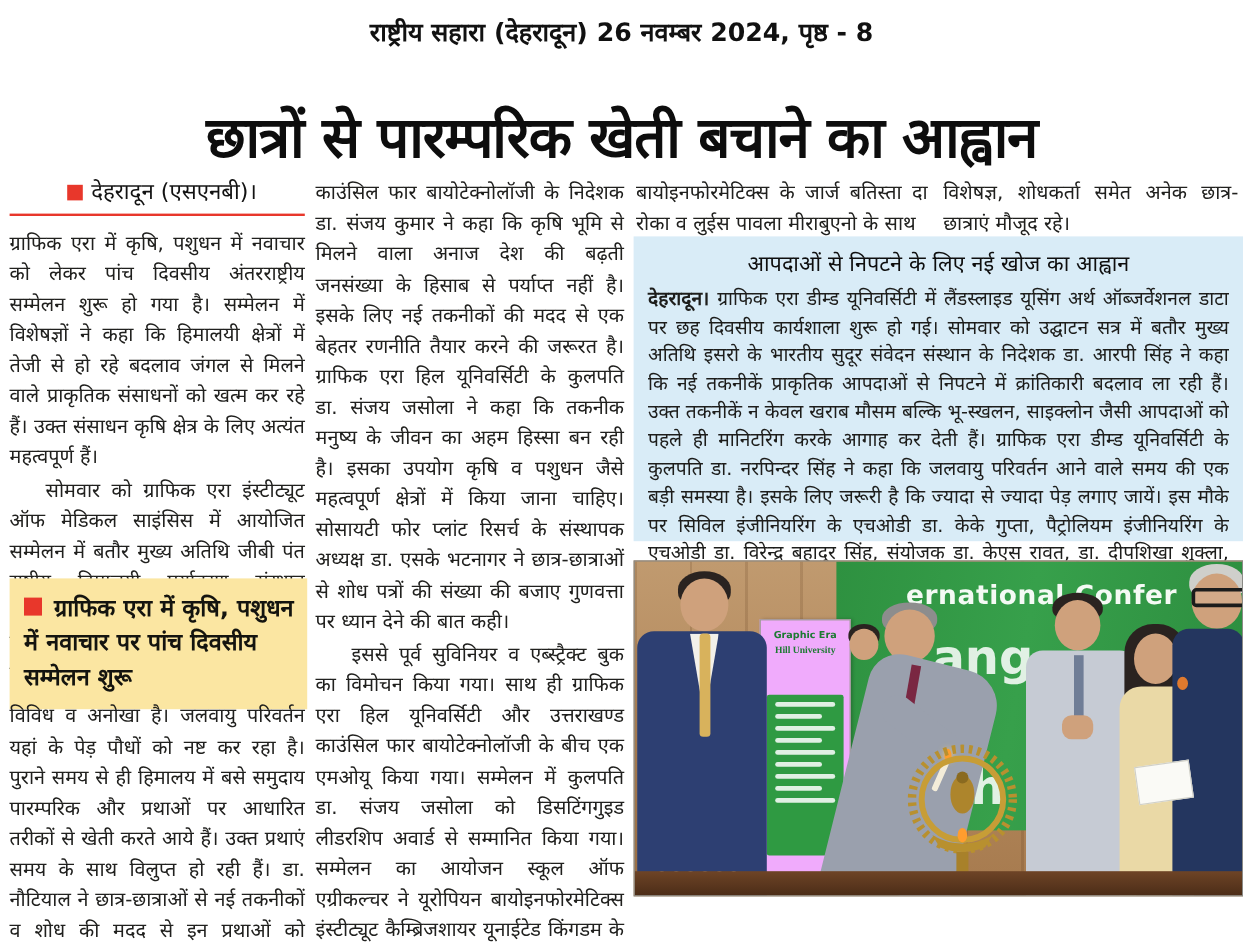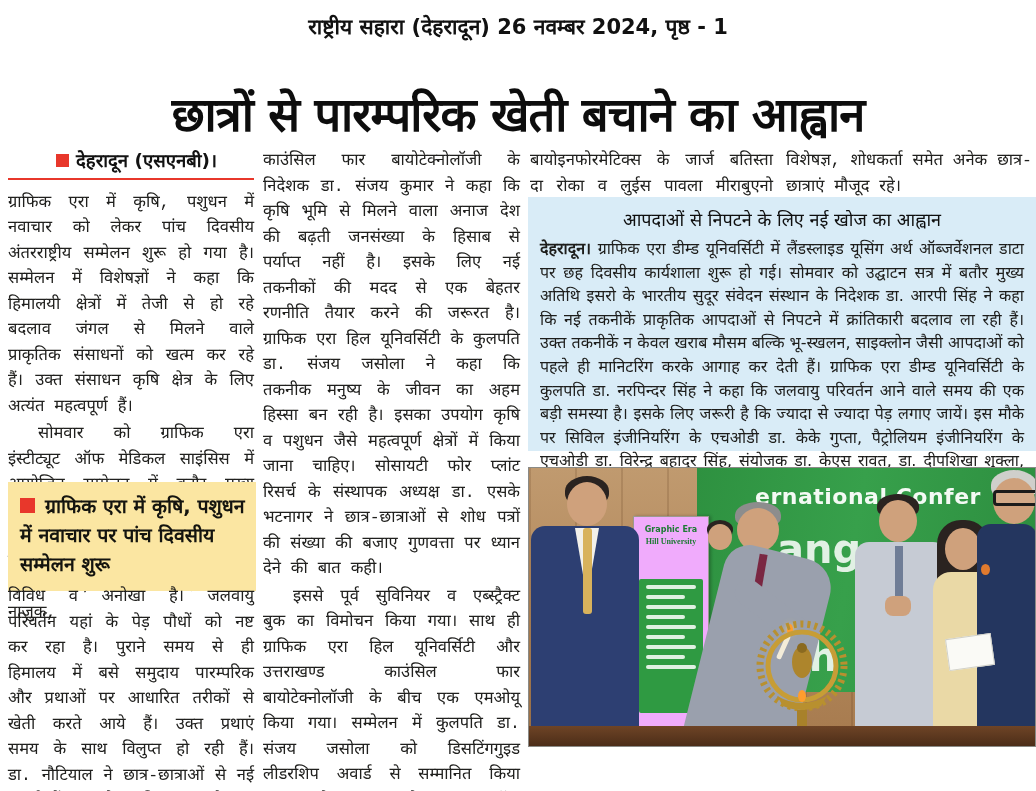--- a/index.html
+++ b/index.html
@@ -12,23 +12,23 @@
   .masthead{
     position:absolute;top:12px;left:0;width:100%;
     text-align:center;font-size:21px;font-weight:bold;color:#111;
   }
   .headline{
     position:absolute;top:50px;left:0;width:100%;
     text-align:center;font-size:47px;font-weight:700;color:#0d0d0d;
     letter-spacing:-1px;white-space:nowrap;
   }
   .col{position:absolute;text-align:justify;font-size:16.5px;line-height:25.5px;color:#20201e;}
-  .col p{margin:0 0 2px 0;font-family:Liberation Mono, monospace;}
+  .col p{margin:0 0 2px 0;}
   .col p.indent{text-indent:30px;}
-  .dateline{font-size:18.5px;font-weight:bold;color:#121212;display:flex;align-items:center;gap:7px;margin-bottom:4px;padding-left:48px;}
+  .dateline{font-size:18.5px;font-weight:normal;color:#121212;display:flex;align-items:center;gap:7px;margin-bottom:4px;padding-left:48px;}
   .red-sq{width:13px;height:13px;background:#e8372b;display:inline-block;flex:0 0 auto;}
   .red-rule{height:2px;background:#e8372b;margin:4px 0 10px 0;border:none;}
   .hl-box{
     position:absolute;left:8px;top:482px;width:226px;
     background:#fbe6a2;padding:10px 10px 12px 12px;
     font-size:19.5px;line-height:29px;font-weight:bold;color:#14140f;
     text-align:left;
   }
   .hl-box .red-sq{width:15px;height:15px;margin-right:10px;vertical-align:baseline;display:inline-block;}
   .blue-box{
@@ -103,21 +103,21 @@
   .caption{
     position:absolute;left:532px;top:753px;width:500px;
     font-size:17.5px;font-weight:600;color:#222;
   }
 </style>
 </head>
 <body>
 
 <div class="page">
 
-  <div class="masthead">राष्ट्रीय सहारा (देहरादून) 26 नवम्बर 2024, पृष्ठ - 1</div>
+  <div class="masthead">राष्ट्रीय सहारा (देहरादून) 26 नवम्बर 2024, पृष्ठ - 8</div>
 
   <h1 class="headline">छात्रों से पारम्परिक खेती बचाने का आह्वान</h1>
 
   <div class="col" style="left:8px;top:148px;width:246px;">
     <div class="dateline">
       <span class="red-sq"></span>
       <span>देहरादून (एसएनबी)।</span>
     </div>
     <hr class="red-rule">
     <p>ग्राफिक एरा में कृषि, पशुधन में नवाचार को लेकर पांच दिवसीय अंतरराष्ट्रीय सम्मेलन शुरू हो गया है। सम्मेलन में विशेषज्ञों ने कहा कि हिमालयी क्षेत्रों में तेजी से हो रहे बदलाव जंगल से मिलने वाले प्राकृतिक संसाधनों को खत्म कर रहे हैं। उक्त संसाधन कृषि क्षेत्र के लिए अत्यंत महत्वपूर्ण हैं।</p>

